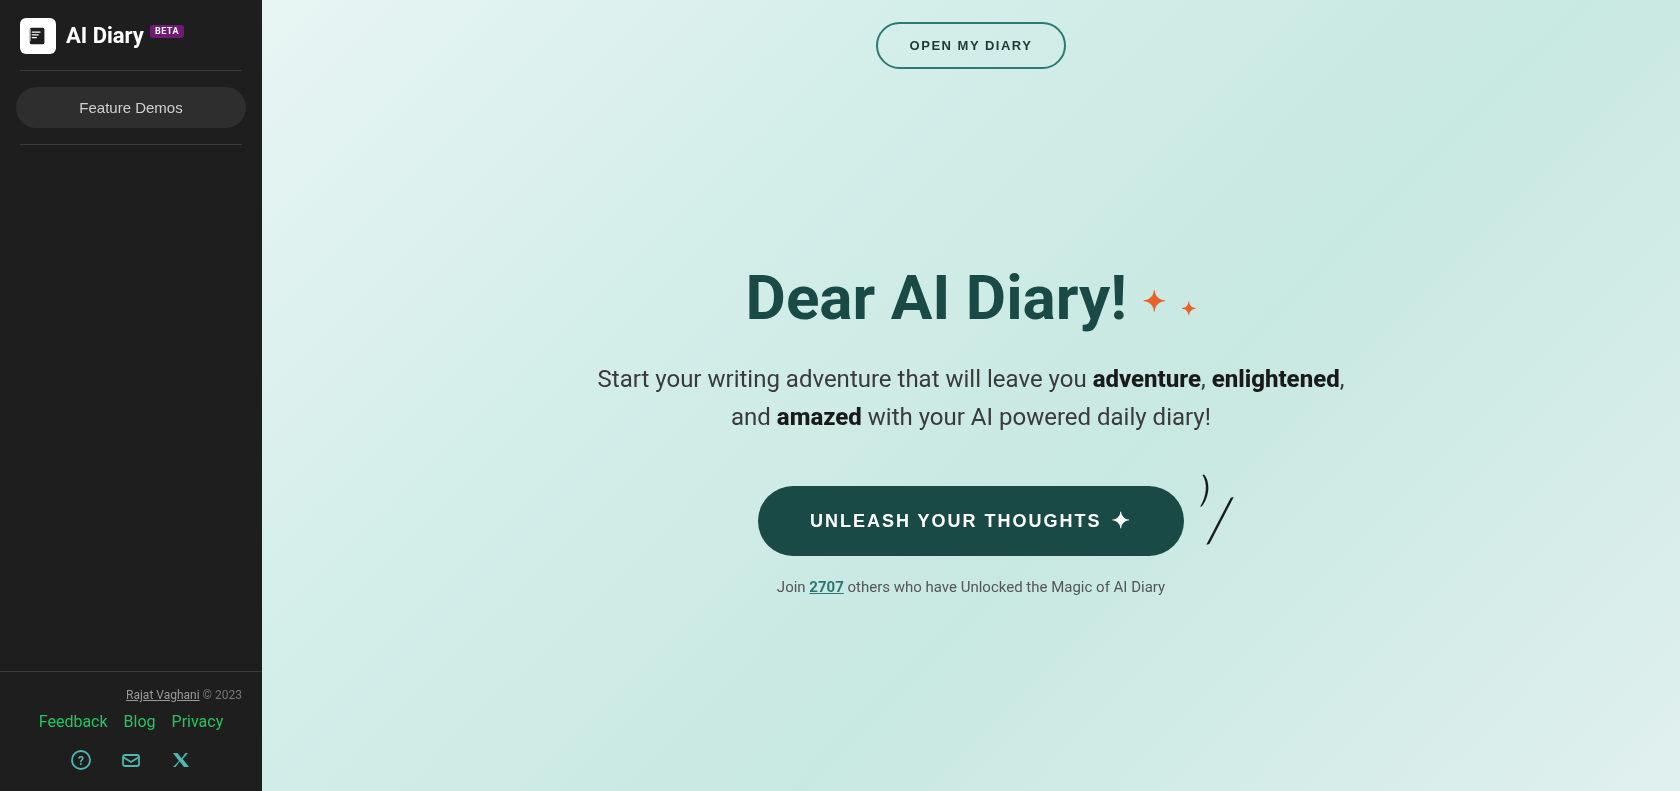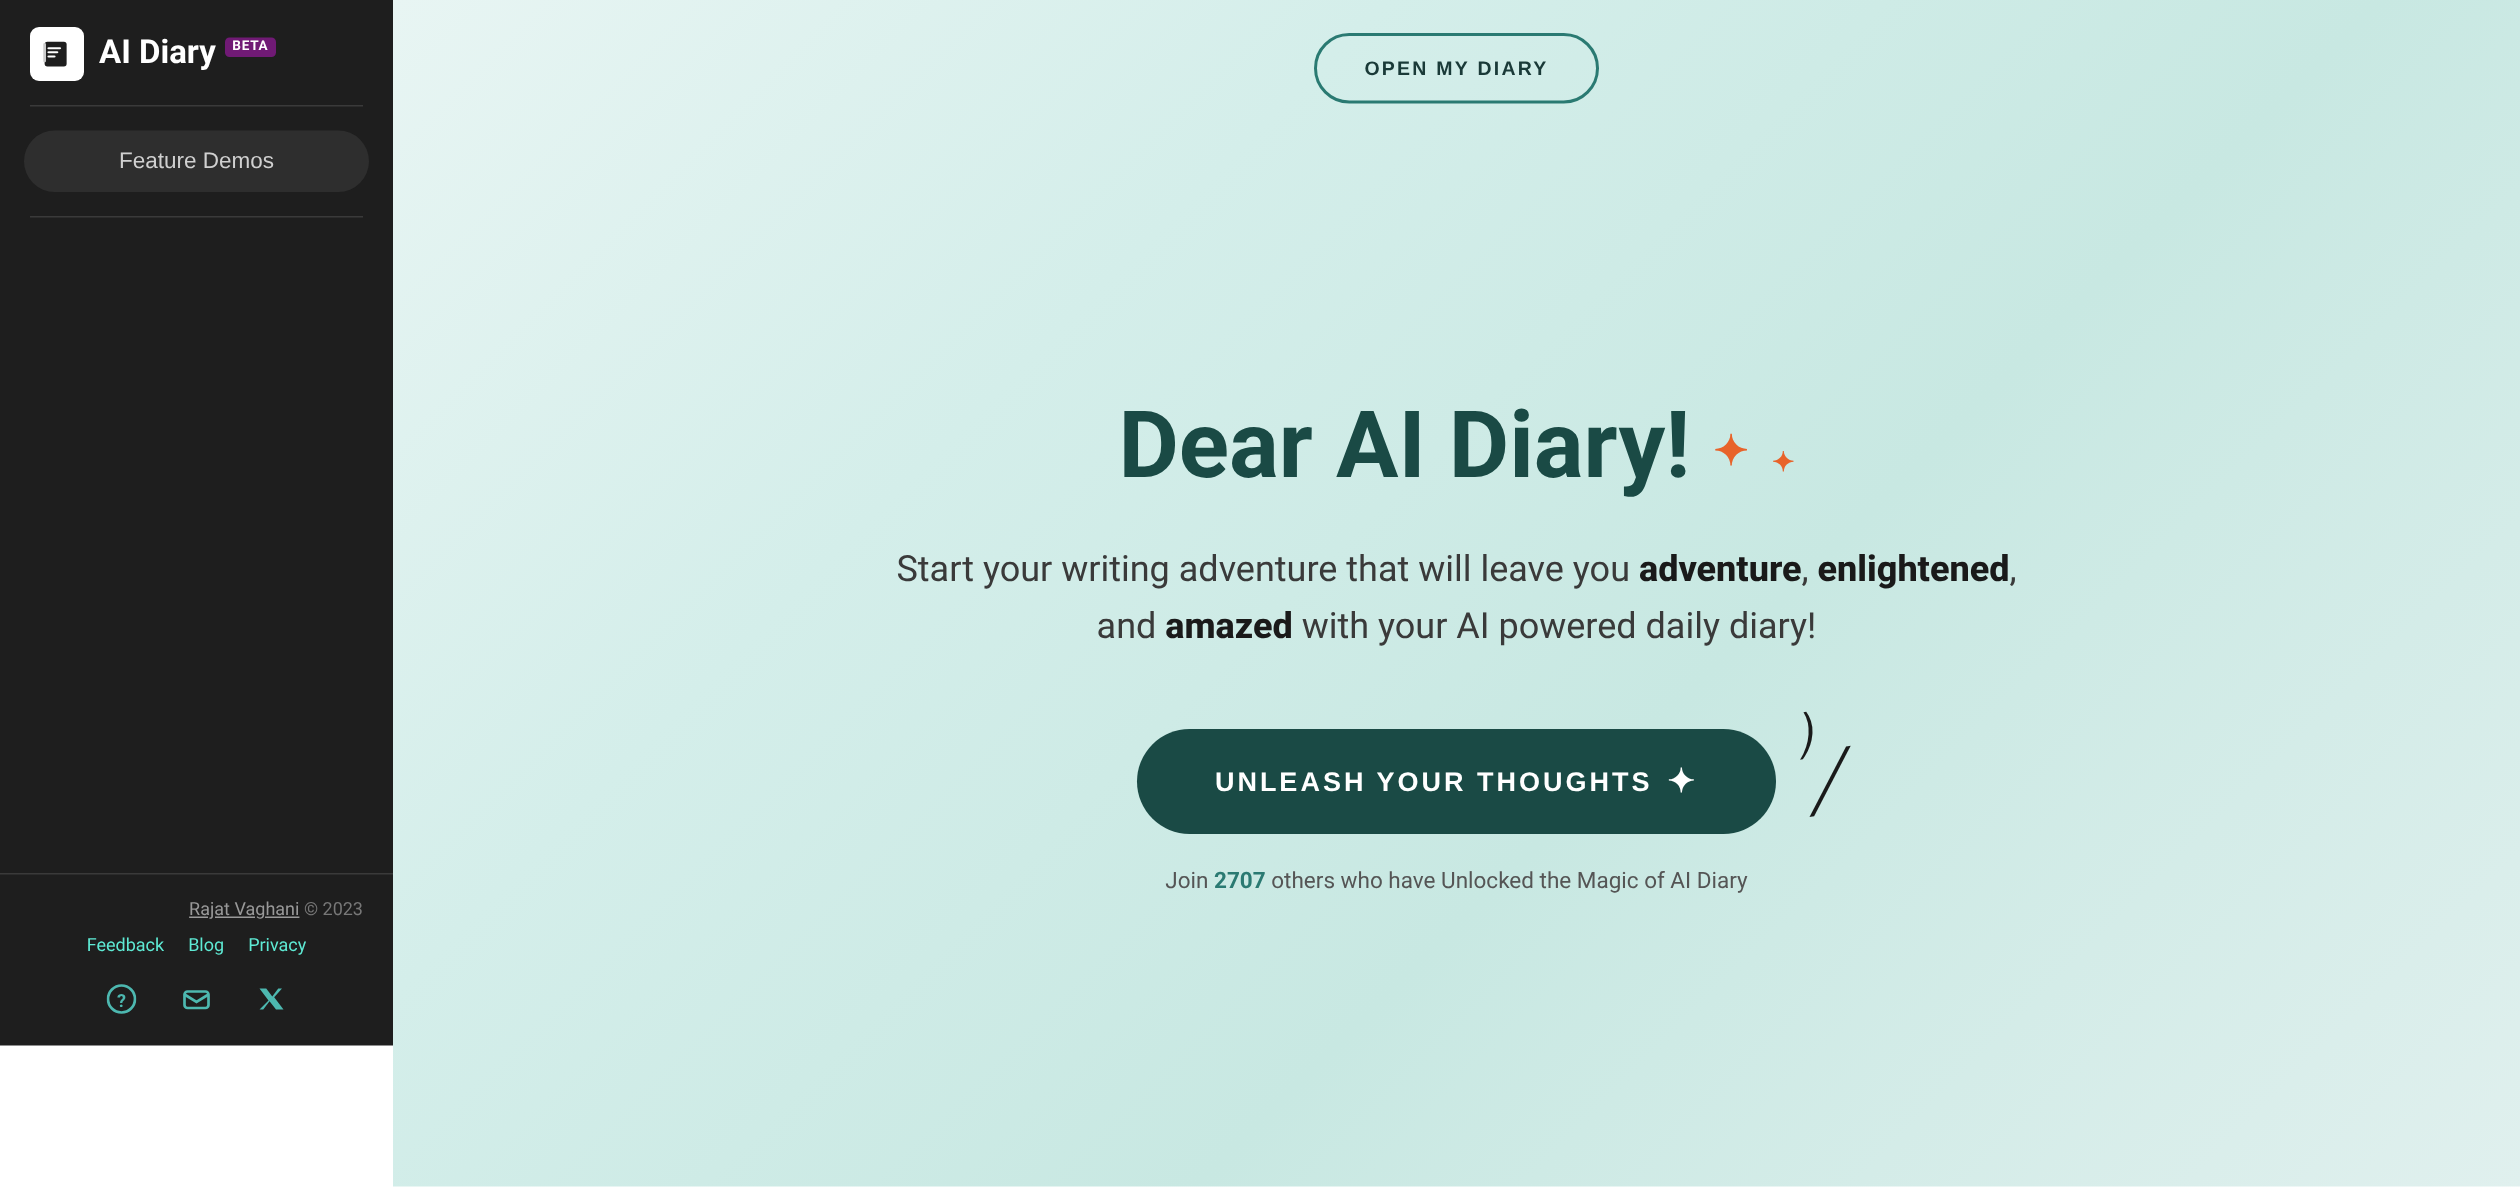--- a/index.html
+++ b/index.html
@@ -16,21 +16,21 @@
       overflow: hidden;
     }
 
     
     .sidebar {
       width: 262px;
       min-width: 262px;
       background-color: #1e1e1e;
       display: flex;
       flex-direction: column;
-      height: 697px;
+      height: 791px;
       position: relative;
     }
 
     .sidebar-logo-area {
       padding: 18px 20px 16px 20px;
       display: flex;
       align-items: center;
       gap: 10px;
     }
 
@@ -151,22 +151,22 @@
     }
 
     .footer-links {
       display: flex;
       justify-content: center;
       gap: 16px;
       margin-bottom: 14px;
     }
 
     .footer-link {
-      color: #5eead4;
-      font-size: 12px;
+      color: #22c55e;
+      font-size: 16px;
       text-decoration: none;
       cursor: pointer;
     }
 
     .footer-icons {
       display: flex;
       justify-content: center;
       gap: 20px;
     }
 
@@ -303,20 +303,21 @@
 
     .join-text {
       margin-top: 22px;
       font-size: 15px;
       color: #555;
     }
 
     .join-count {
       color: #2a7a72;
       font-weight: 700;
+      text-decoration: underline;
     }
   </style>
 </head>
 <body>
 
 <aside class="sidebar">
   <div class="sidebar-logo-area">
     <div class="logo-icon">
       <svg viewBox="0 0 24 24" fill="none" xmlns="http://www.w3.org/2000/svg">
         <rect x="3" y="3" width="16" height="18" rx="2" fill="#1e1e1e"></rect>

